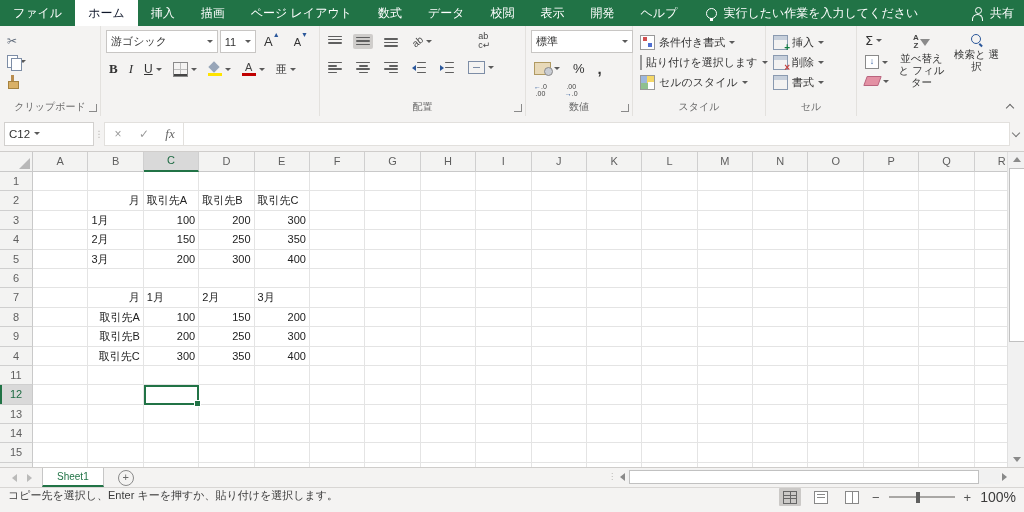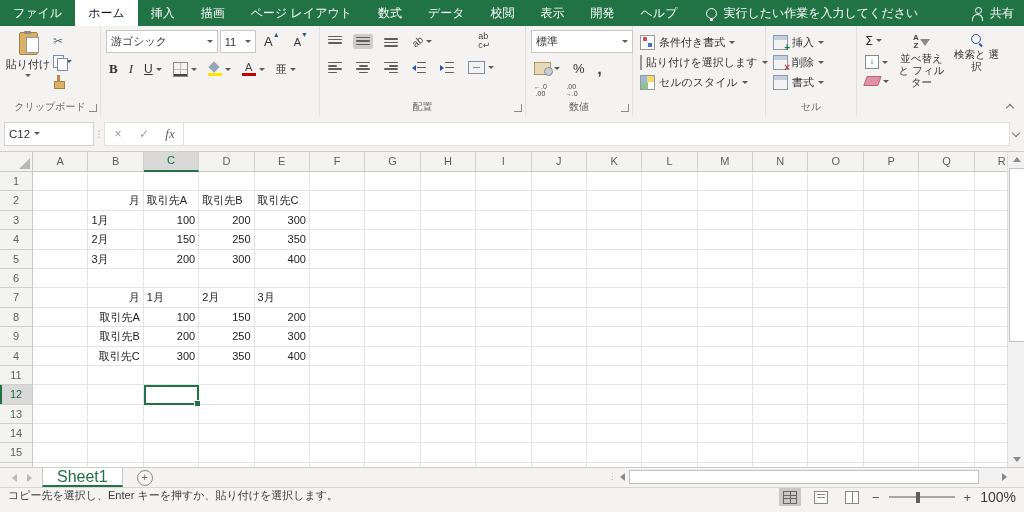--- a/index.html
+++ b/index.html
@@ -116,21 +116,21 @@
   .tri{width:0;height:0}
   .tri.up{border-left:4px solid transparent;border-right:4px solid transparent;border-bottom:5px solid #8a8a8a}
   .tri.dn{border-left:4px solid transparent;border-right:4px solid transparent;border-top:5px solid #8a8a8a}
   .tri.lf{border-top:4px solid transparent;border-bottom:4px solid transparent;border-right:5px solid #8a8a8a}
   .tri.rt{border-top:4px solid transparent;border-bottom:4px solid transparent;border-left:5px solid #8a8a8a}
   #vthumb{position:absolute;left:1px;top:16px;width:14px;height:172px;background:#fff;border:1px solid #c1c1c1}
   
   #sheetbar{position:absolute;top:467px;left:0;right:0;height:20px;background:#f4f3f2;border-top:1px solid #cfcdcb;box-sizing:border-box;display:flex;align-items:stretch}
   .snav{display:flex;align-items:center;gap:10px;padding:0 10px 0 12px}
   .snav .tri{opacity:.55}
-  .stab{background:#fff;border-left:1px solid #c6c6c6;border-right:1px solid #c6c6c6;border-bottom:2px solid #217346;color:#217346;font-size:16px;line-height:17px;padding:0 14px;box-sizing:border-box}
+  .stab{background:#fff;border-left:1px solid #c6c6c6;border-right:1px solid #c6c6c6;border-bottom:2px solid #217346;color:#217346;font-size:10px;line-height:17px;padding:0 14px;box-sizing:border-box}
   .addsheet{width:14px;height:14px;border:1px solid #8a8a8a;border-radius:50%;color:#6a6a6a;font-size:11px;line-height:12px;text-align:center;margin:2px 0 0 14px}
   #hscroll{position:absolute;left:608px;right:17px;top:469px;height:15px;display:flex;align-items:center}
   .hdots{color:#b5b3b0;font-size:8px;margin-right:3px;letter-spacing:1px}
   .htrack{flex:1;height:15px;background:#f1f1f1;position:relative;margin:0 2px}
   #hthumb{position:absolute;left:2px;top:1px;width:348px;height:12px;background:#fff;border:1px solid #c1c1c1}
   
   #statusbar{position:absolute;top:487px;left:0;right:0;height:25px;background:#f4f3f2;border-top:1px solid #d8d6d4;box-sizing:border-box;display:flex;font-size:11px;color:#3b3b3b}
   #statusbar .msg{padding-left:8px}
   .sright{position:absolute;right:8px;display:flex;align-items:center;gap:9px}
   .vbtn{width:22px;height:18px;display:flex;align-items:center;justify-content:center;border-radius:1px}
@@ -166,25 +166,20 @@
   </div>
   <div class="share">
     <span class="person"></span>
     <span>共有</span>
   </div>
 </div>
 
 <div id="ribbon">
   <div class="group" style="width:100px">
     <div class="gbody" style="display:flex">
-      <div class="paste">
-        <span class="clip"></span>
-        <span>貼り付け</span>
-        <span class="caret"></span>
-      </div>
       <div style="display:flex;flex-direction:column;gap:2px;padding-top:2px">
         <div class="mini">
             <span style="font-size:12px;color:#5f6a7a">✂</span>
           </div>
         <div class="mini">
             <span class="copyic"></span>
             <span class="caret"></span>
           </div>
         <div class="mini">
             <span class="painter"></span>
@@ -366,20 +361,21 @@
           <span class="ftic"></span>
           <span>貼り付けを選択します</span>
           <span class="caret"></span>
         </div>
       <div class="rowbtn">
           <span class="csic"></span>
           <span>セルのスタイル</span>
           <span class="caret"></span>
         </div>
     </div>
+    <div class="glabel"><span>スタイル</span></div>
   </div>
 
   <div class="group" style="width:90px">
     <div class="gbody" style="padding-top:6px">
       <div class="rowbtn">
           <span class="cellic">
             <span class="grn">+</span>
           </span>
           <span>挿入</span>
           <span class="caret"></span>

